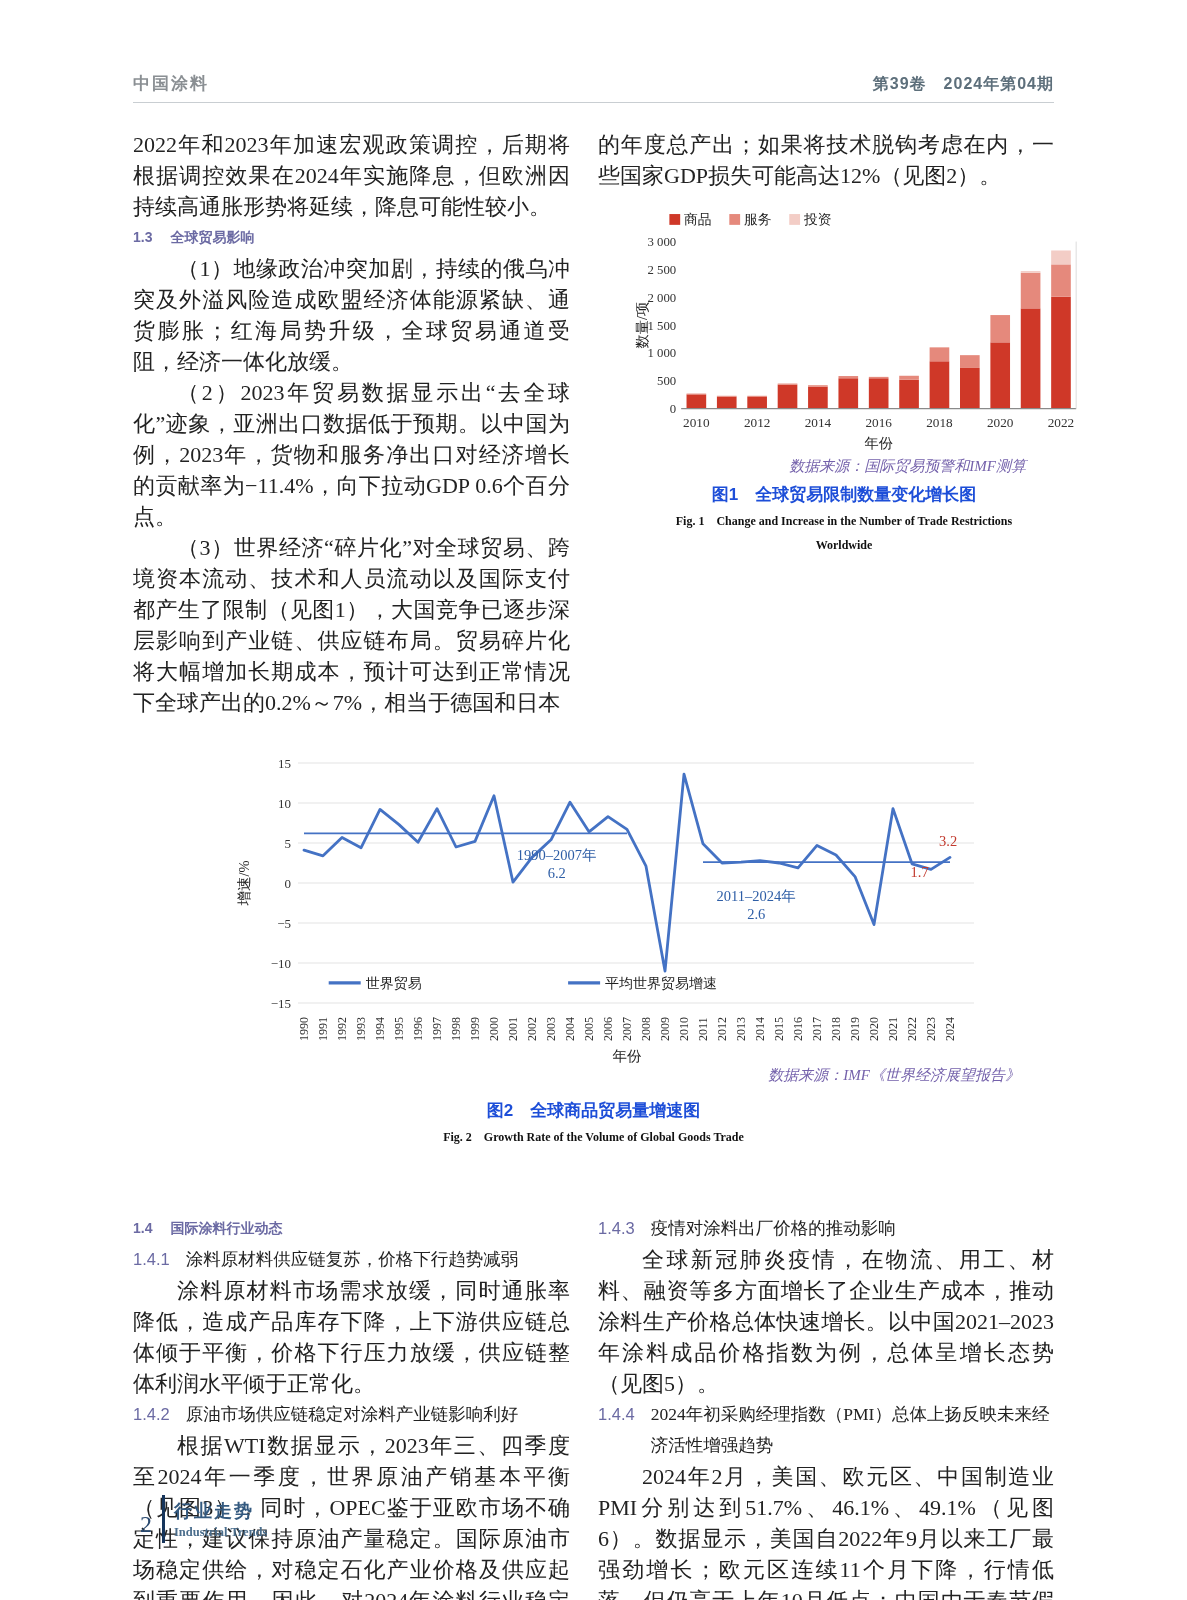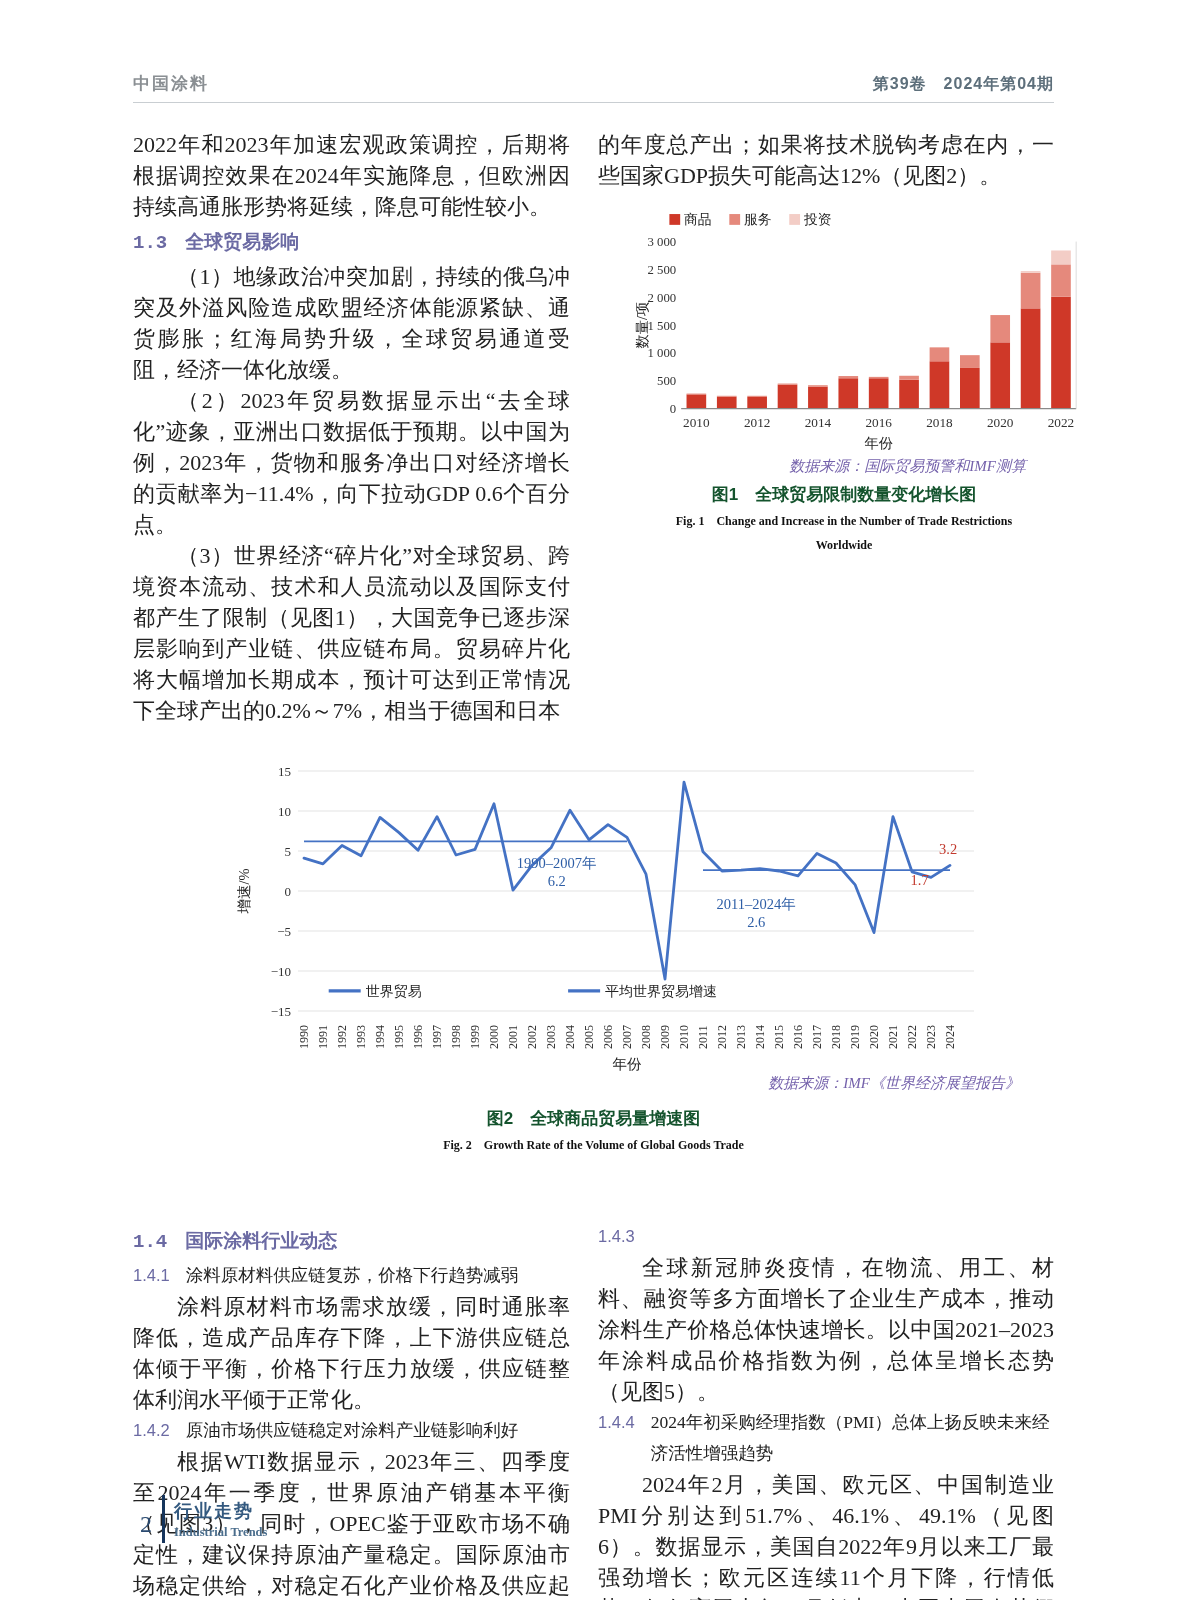--- a/index.html
+++ b/index.html
@@ -12,28 +12,28 @@
   .hdr-left{font-size:17px;color:#8a8f93;letter-spacing:2px;font-family:"Liberation Sans",sans-serif;}
   .hdr-right{font-size:16px;color:#5d6f7b;letter-spacing:1px;font-family:"Liberation Sans",sans-serif;}
   
   .toprow{display:flex;margin-top:26px;}
   .col-l{width:437px;margin-right:28px;}
   .col-r{width:456px;}
   .botrow{display:flex;margin-top:64px;}
   p.body{margin:0;font-size:22px;line-height:31px;text-align:justify;}
   p.body.indent{text-indent:2em;}
   .h2head{display:flex;align-items:baseline;margin:7px 0 6px 0;
-          font-family:Liberation Mono, monospace;font-weight:bold;font-size:19px;color:#6b6aa3;}
+          font-family:Liberation Sans, sans-serif;font-weight:bold;font-size:14px;color:#6b6aa3;}
   .h2head .num{margin-right:18px;}
   .h3head{display:flex;font-size:17.5px;line-height:31px;}
   .h3head .num{flex:0 0 3.2em;color:#6b6aa3;font-family:"Liberation Sans",sans-serif;font-size:16.5px;}
   .h3head .ttl{flex:1;}
   
   .fig-src{font-size:15px;color:#7461ab;font-style:italic;text-align:right;padding-right:28px;}
-  .fig-cap-cn{font-size:17px;font-weight:bold;text-align:center;color:#14532d;
+  .fig-cap-cn{font-size:17px;font-weight:bold;text-align:center;color:#1d4ed8;
               font-family:"Liberation Sans",sans-serif;margin-top:7px;}
   .fig-cap-en{font-size:12px;font-weight:bold;text-align:center;color:#111;line-height:24px;margin-top:3px;}
   .fig1-wrap{margin-top:16px;margin-left:36px;}
   .fig2-block{margin-top:30px;}
   .fig2-svg{margin-left:96px;display:block;}
   svg text{font-family:"Liberation Serif","DejaVu Serif",serif;}
   
   .footer{position:absolute;left:140px;top:1495px;display:flex;align-items:center;}
   .footer .pgnum{font-size:24px;color:#2a4a70;margin-right:10px;margin-top:10px;}
   .footer .vbar{width:3px;height:48px;background:#16355c;margin-right:9px;}
@@ -213,20 +213,21 @@
         <div class="h3head">
           <span class="num">1.4.2</span>
           <span class="ttl">原油市场供应链稳定对涂料产业链影响利好</span>
         </div>
         <p class="body indent">根据WTI数据显示，2023年三、四季度至2024年一季度，世界原油产销基本平衡（见图3），同时，OPEC鉴于亚欧市场不确定性，建议保持原油产量稳定。国际原油市场稳定供给，对稳定石化产业价格及供应起到重要作用，因此，对2024年涂料行业稳定发展有利，例如丙烯酸、丙烯酸丁酯、乙烯、甲基丙烯酸甲酯、苯乙烯、TDI、TiO₂等重要涂料原材料价格在2024年将基本与2023年低位持平（见图4）。</p>
       </div>
 
       <div class="col-r">
         <div class="h3head">
           <span class="num">1.4.3</span>
+          <span class="ttl">疫情对涂料出厂价格的推动影响</span>
         </div>
         <p class="body indent">全球新冠肺炎疫情，在物流、用工、材料、融资等多方面增长了企业生产成本，推动涂料生产价格总体快速增长。以中国2021–2023年涂料成品价格指数为例，总体呈增长态势（见图5）。</p>
         <div class="h3head">
           <span class="num">1.4.4</span>
           <span class="ttl">2024年初采购经理指数（PMI）总体上扬反映未来经济活性增强趋势</span>
         </div>
         <p class="body indent">2024年2月，美国、欧元区、中国制造业PMI分别达到51.7%、46.1%、49.1%（见图6）。数据显示，美国自2022年9月以来工厂最强劲增长；欧元区连续11个月下降，行情低落，但仍高于上年10月低点；中国由于春节假期的影响较1月略降0.1个百分点，但总体增势不减。2023年至2024年PMI总体增势与全球需求增强、计划投资及开拓新市场努力有关。</p>
       </div>
     </div>
   </div>

